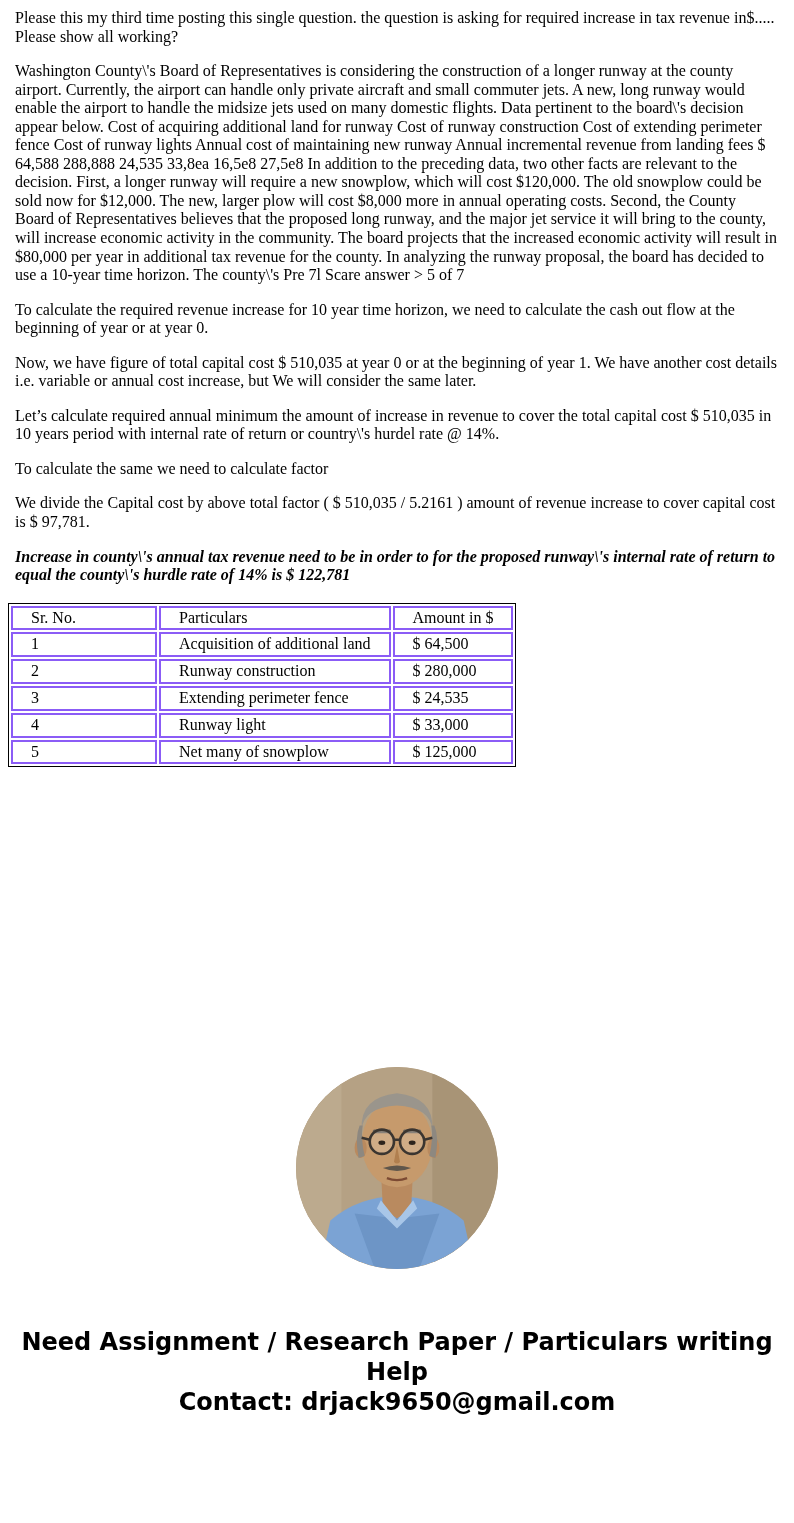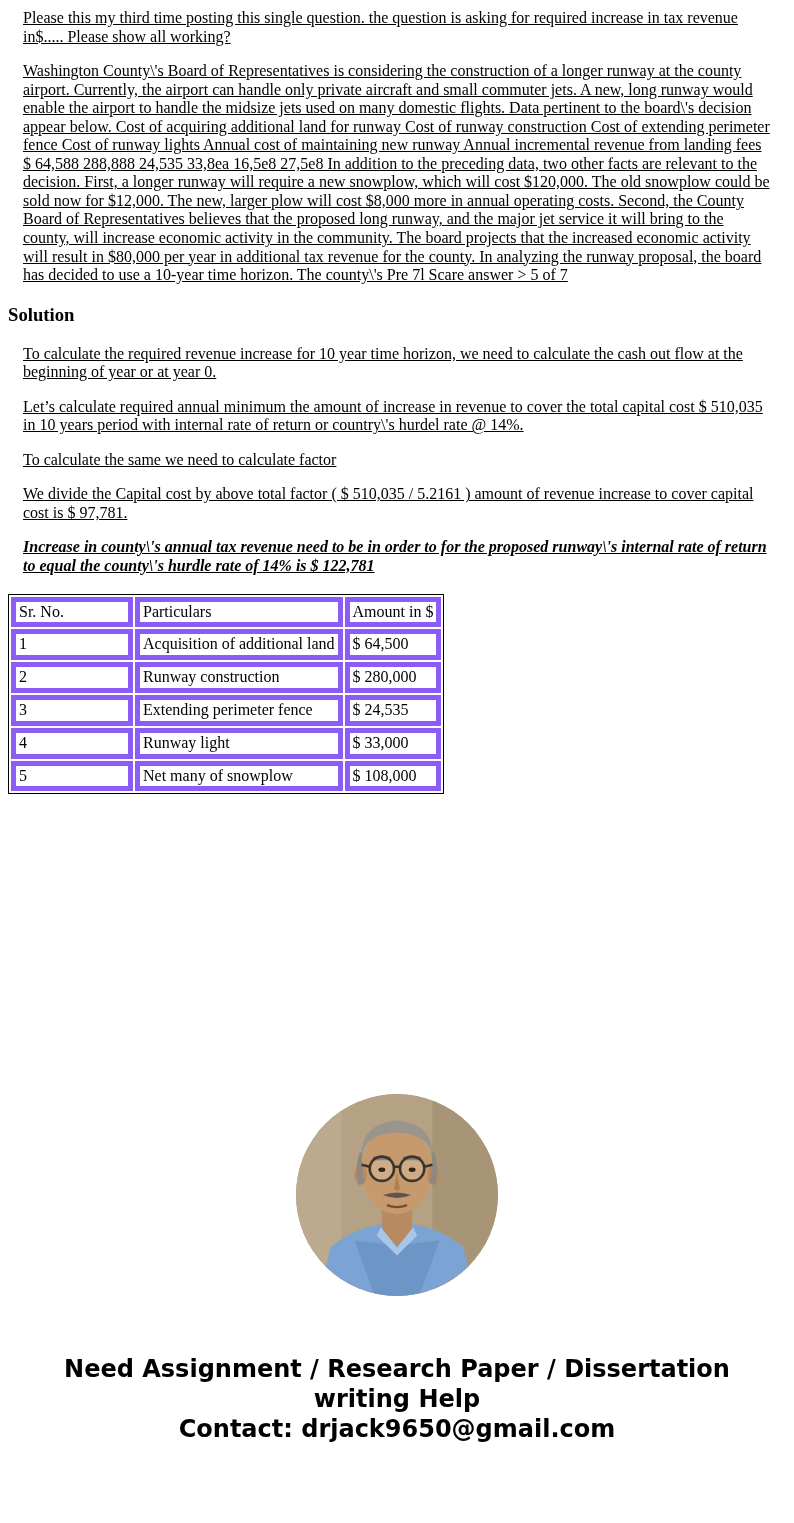--- a/index.html
+++ b/index.html
@@ -12,23 +12,22 @@
     font-family: "Liberation Serif", "DejaVu Serif", serif;
     font-size: 16px;
     color: #000000;
   }
   .page {
     padding: 8px 8px 30px 8px;
     min-height: 1485px;
     box-sizing: border-box;
   }
   p {
-    margin: 16px 15px;
+    margin: 16px 7px;
     line-height: 1.16;
-    text-decoration: underline;
   }
   p.first {
     margin-top: 1px;
   }
   h3.solution-heading {
     font-size: 18.7px;
     font-weight: bold;
     margin: 19px 0;
   }
   p.emphasis {
@@ -37,24 +36,24 @@
   }
   table.cost-table {
     border: 1px solid #000000;
     border-spacing: 2px;
     border-collapse: separate;
     margin-top: 18px;
     font-size: 16px;
   }
   table.cost-table th,
   table.cost-table td {
-    border: 5px solid #8b5cf6;
+    border: 2px solid #8b5cf6;
     font-weight: normal;
     text-align: left;
-    padding: 0px 3px;
+    padding: 0px 18px;
     line-height: 1.3;
     white-space: nowrap;
   }
   table.cost-table th:nth-child(1),
   table.cost-table td:nth-child(1) { width: 106px; }
   table.cost-table th:nth-child(2),
   table.cost-table td:nth-child(2) { width: 188px; }
   table.cost-table th:nth-child(3),
   table.cost-table td:nth-child(3) { width: 76px; }
   .avatar-wrap {
@@ -85,24 +84,24 @@
 </style>
 </head>
 <body>
 
 <div class="page">
 
   <p class="first">Please this my third time posting this single question. the question is asking for required increase in tax revenue in$..... Please show all working?</p>
 
   <p>Washington County\'s Board of Representatives is considering the construction of a longer runway at the county airport. Currently, the airport can handle only private aircraft and small commuter jets. A new, long runway would enable the airport to handle the midsize jets used on many domestic flights. Data pertinent to the board\'s decision appear below. Cost of acquiring additional land for runway Cost of runway construction Cost of extending perimeter fence Cost of runway lights Annual cost of maintaining new runway Annual incremental revenue from landing fees $ 64,588 288,888 24,535 33,8ea 16,5e8 27,5e8 In addition to the preceding data, two other facts are relevant to the decision. First, a longer runway will require a new snowplow, which will cost $120,000. The old snowplow could be sold now for $12,000. The new, larger plow will cost $8,000 more in annual operating costs. Second, the County Board of Representatives believes that the proposed long runway, and the major jet service it will bring to the county, will increase economic activity in the community. The board projects that the increased economic activity will result in $80,000 per year in additional tax revenue for the county. In analyzing the runway proposal, the board has decided to use a 10-year time horizon. The county\'s Pre 7l Scare answer &gt; 5 of 7</p>
 
-  <h3 class="solution-heading">Solution</h3>
 
   <div id="solution-paragraphs">
       <p>To calculate the required revenue increase for 10 year time horizon, we need to calculate the cash out flow at the beginning of year or at year 0.</p>
+      <p>Now, we have figure of total capital cost $ 510,035 at year 0 or at the beginning of year 1. We have another cost details i.e. variable or annual cost increase, but We will consider the same later.</p>
       <p>Let’s calculate required annual minimum the amount of increase in revenue to cover the total capital cost $ 510,035 in 10 years period with internal rate of return or country\'s hurdel rate @ 14%.</p>
       <p>To calculate the same we need to calculate factor</p>
       <p>We divide the Capital cost by above total factor ( $ 510,035 / 5.2161 ) amount of revenue increase to cover capital cost is $ 97,781.</p>
     </div>
 
   <p class="emphasis">Increase in county\'s annual tax revenue need to be in order to for the proposed runway\'s internal rate of return to equal the county\'s hurdle rate of 14% is $ 122,781</p>
 
   <table class="cost-table">
     <thead>
       <tr id="table-header-row">
@@ -128,21 +127,21 @@
           <td>$ 24,535</td>
         </tr>
         <tr>
           <td>4</td>
           <td>Runway light</td>
           <td>$ 33,000</td>
         </tr>
         <tr>
           <td>5</td>
           <td>Net many of snowplow</td>
-          <td>$ 108,000</td>
+          <td>$ 125,000</td>
         </tr>
       </tbody>
   </table>
 
   <div class="avatar-wrap">
     <div class="avatar">
       <svg viewBox="0 0 200 200" width="202" height="202" xmlns="http://www.w3.org/2000/svg">
         <defs>
           <clipPath id="avclip">
               <circle cx="100" cy="100" r="100"></circle>
@@ -188,17 +187,17 @@
 
           <path d="M86 100 Q100 95 114 100 Q100 106 86 100 Z" fill="#5f564b"></path>
 
           <path d="M90 110 Q100 114 110 110" stroke="#7c4a33" stroke-width="2.2" fill="none"></path>
         </g>
       </svg>
     </div>
   </div>
 
   <div class="footer">
-    <div class="footer-line">Need Assignment / Research Paper / Dissertation writing Help</div>
+    <div class="footer-line">Need Assignment / Research Paper / Particulars writing Help</div>
     <div class="footer-line">Contact: drjack9650@gmail.com</div>
   </div>
 
 </div>
 
 </body></html>

